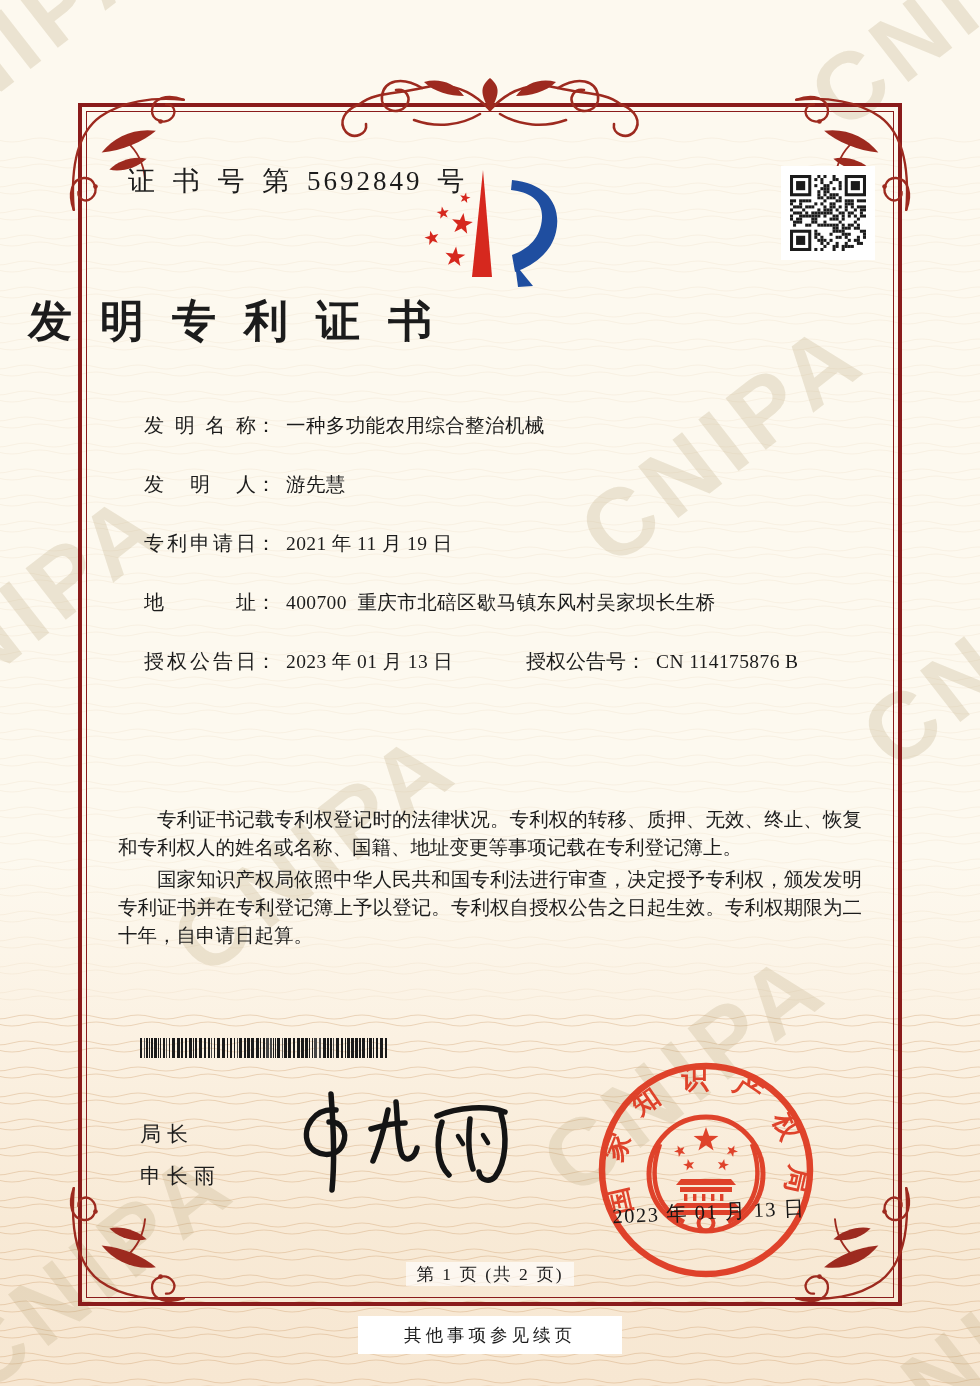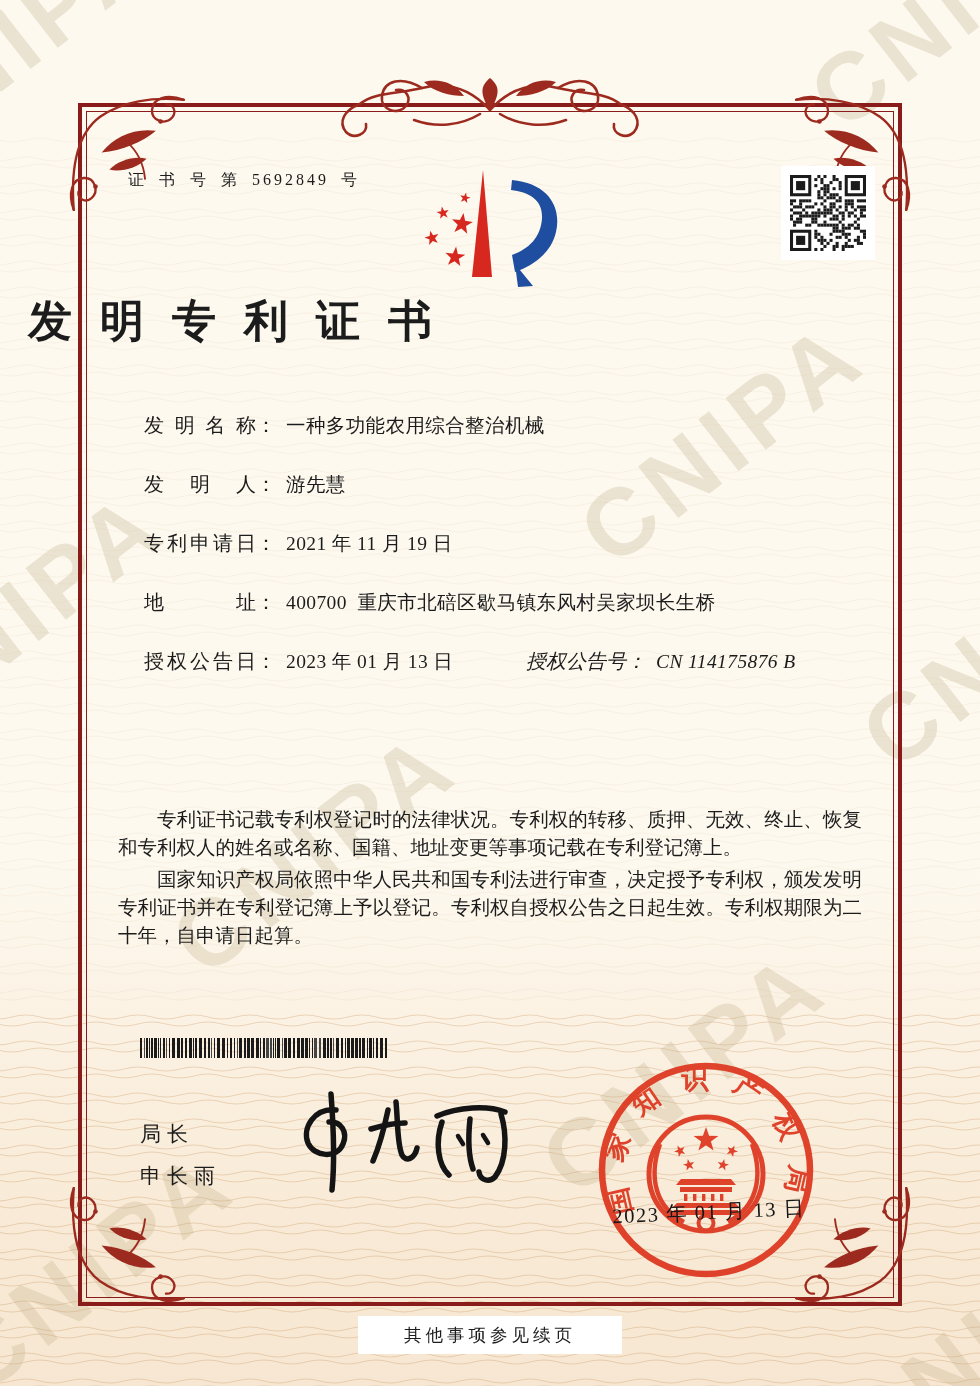--- a/index.html
+++ b/index.html
@@ -15,33 +15,33 @@
   .frame{position:absolute;left:78px;top:103px;right:78px;bottom:80px;
          border:4px solid #8a1b1b;z-index:3;}
   .frame-inner{position:absolute;left:4px;top:4px;right:4px;bottom:4px;border:1px solid #8a1b1b;}
   .corner{position:absolute;width:124px;height:124px;z-index:4;}
   .c-tl{left:66px;top:92px;}
   .c-tr{left:790px;top:92px;transform:scaleX(-1);}
   .c-bl{left:66px;top:1182px;transform:scaleY(-1);}
   .c-br{left:790px;top:1182px;transform:scale(-1,-1);}
   .top-flourish{position:absolute;left:320px;top:70px;width:340px;height:82px;z-index:4;}
   
-  .cert-no{position:absolute;left:128px;top:170px;font-size:16px;letter-spacing:3px;word-spacing:5px;z-index:5;}
+  .cert-no{position:absolute;left:128px;top:163px;font-size:27px;letter-spacing:3px;word-spacing:5px;z-index:5;}
   .logo{position:absolute;left:415px;top:156px;width:150px;height:134px;z-index:5;}
   .qr-box{position:absolute;left:781px;top:166px;width:94px;height:94px;background:#fff;z-index:5;}
   .qr-box svg{position:absolute;left:9px;top:9px;}
   .title{position:absolute;left:0;top:292px;width:897px;text-align:left;font-size:44px;font-weight:700;
          letter-spacing:28px;text-indent:28px;z-index:5;}
   
   .rows{position:absolute;left:130px;top:412px;width:740px;z-index:5;font-size:19.5px;margin-left:14px;}
   .row{position:relative;height:26px;margin-bottom:33px;white-space:nowrap;}
   .lbl{display:inline-block;width:112px;text-align:justify;text-align-last:justify;font-size:20px;vertical-align:baseline;}
   .colon{display:inline-block;margin-right:10px;font-size:20px;}
   .val{white-space:pre-wrap;letter-spacing:0.4px;}
-  .grp2{position:absolute;left:382px;top:0;font-style:italic;}
+  .grp2{position:absolute;left:382px;top:0;}
   
   .paras{position:absolute;left:118px;top:806px;width:744px;z-index:5;
          font-size:19.5px;line-height:28px;text-align:justify;}
   .paras p{margin:0;text-indent:2em;}
   .paras p + p{margin-top:4px;}
   
   #barcode{position:absolute;left:140px;top:1038px;z-index:5;}
   .comm-title{position:absolute;left:140px;top:1120px;font-size:21px;letter-spacing:6px;z-index:5;}
   .comm-name{position:absolute;left:140px;top:1162px;font-size:21px;letter-spacing:6px;z-index:5;}
   .signature{position:absolute;left:292px;top:1088px;width:228px;height:108px;z-index:6;}
@@ -584,15 +584,18 @@
       <rect x="126" y="136" width="3.4" height="7" stroke="none"></rect>
       <path d="M83,145 L141,145 L146,150 L78,150 Z" stroke="none"></path>
       <rect x="80" y="152" width="64" height="5" stroke="none"></rect>
       <path d="M66,86 C54,120 62,150 90,164" fill="none" stroke-width="4.5"></path>
       <path d="M158,86 C170,120 162,150 134,164" fill="none" stroke-width="4.5"></path>
       <circle cx="112" cy="165" r="7.5" fill="none" stroke-width="4"></circle>
     </g>
   </svg>
   <div class="seal-date">2023 年 01 月 13 日</div>
 
+  <div class="page-no">
+    <span>第 1 页 (共 2 页)</span>
+  </div>
   <div class="cont-note">其他事项参见续页</div>
 
 </div>
 
 </body></html>

